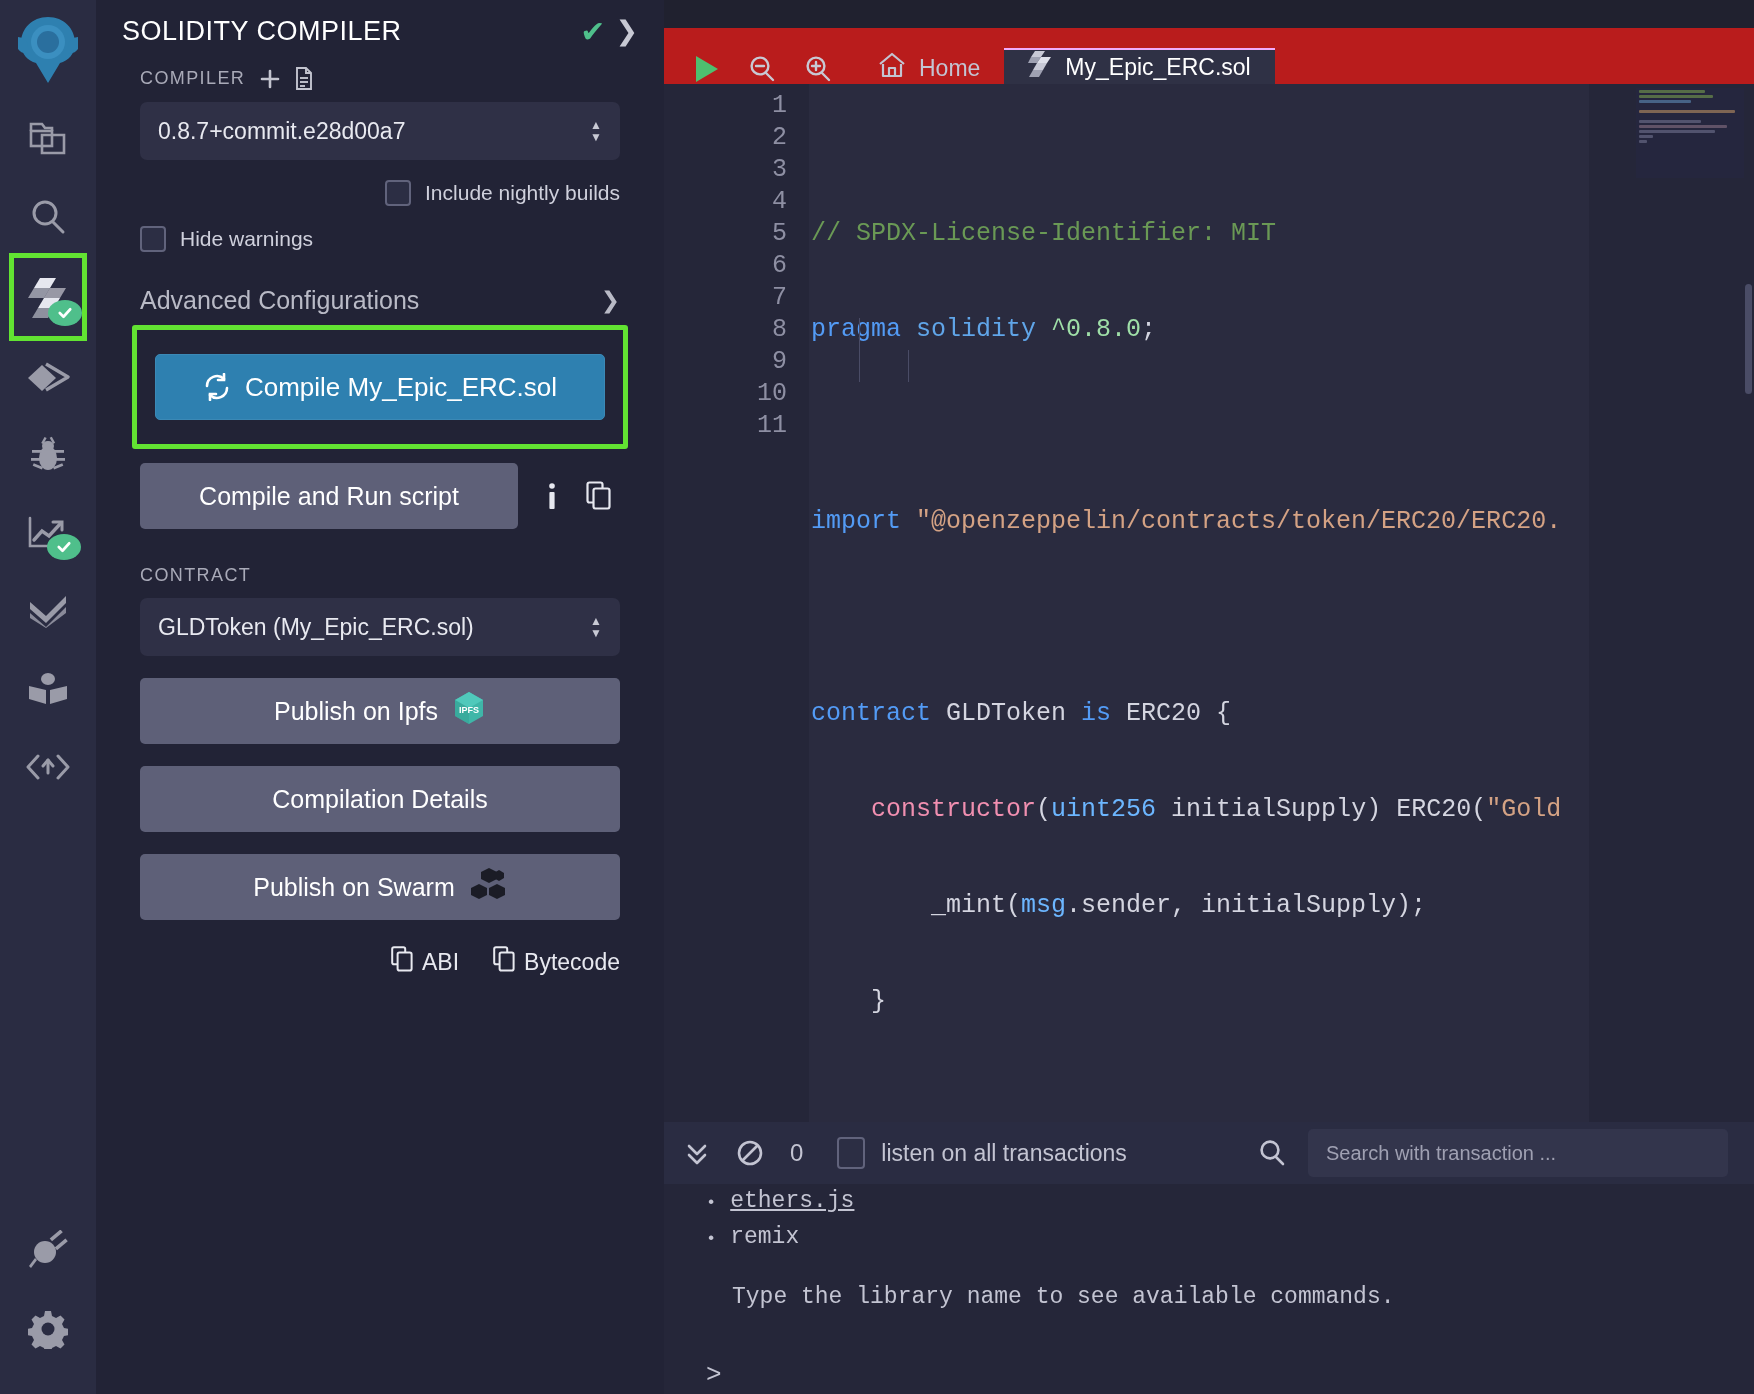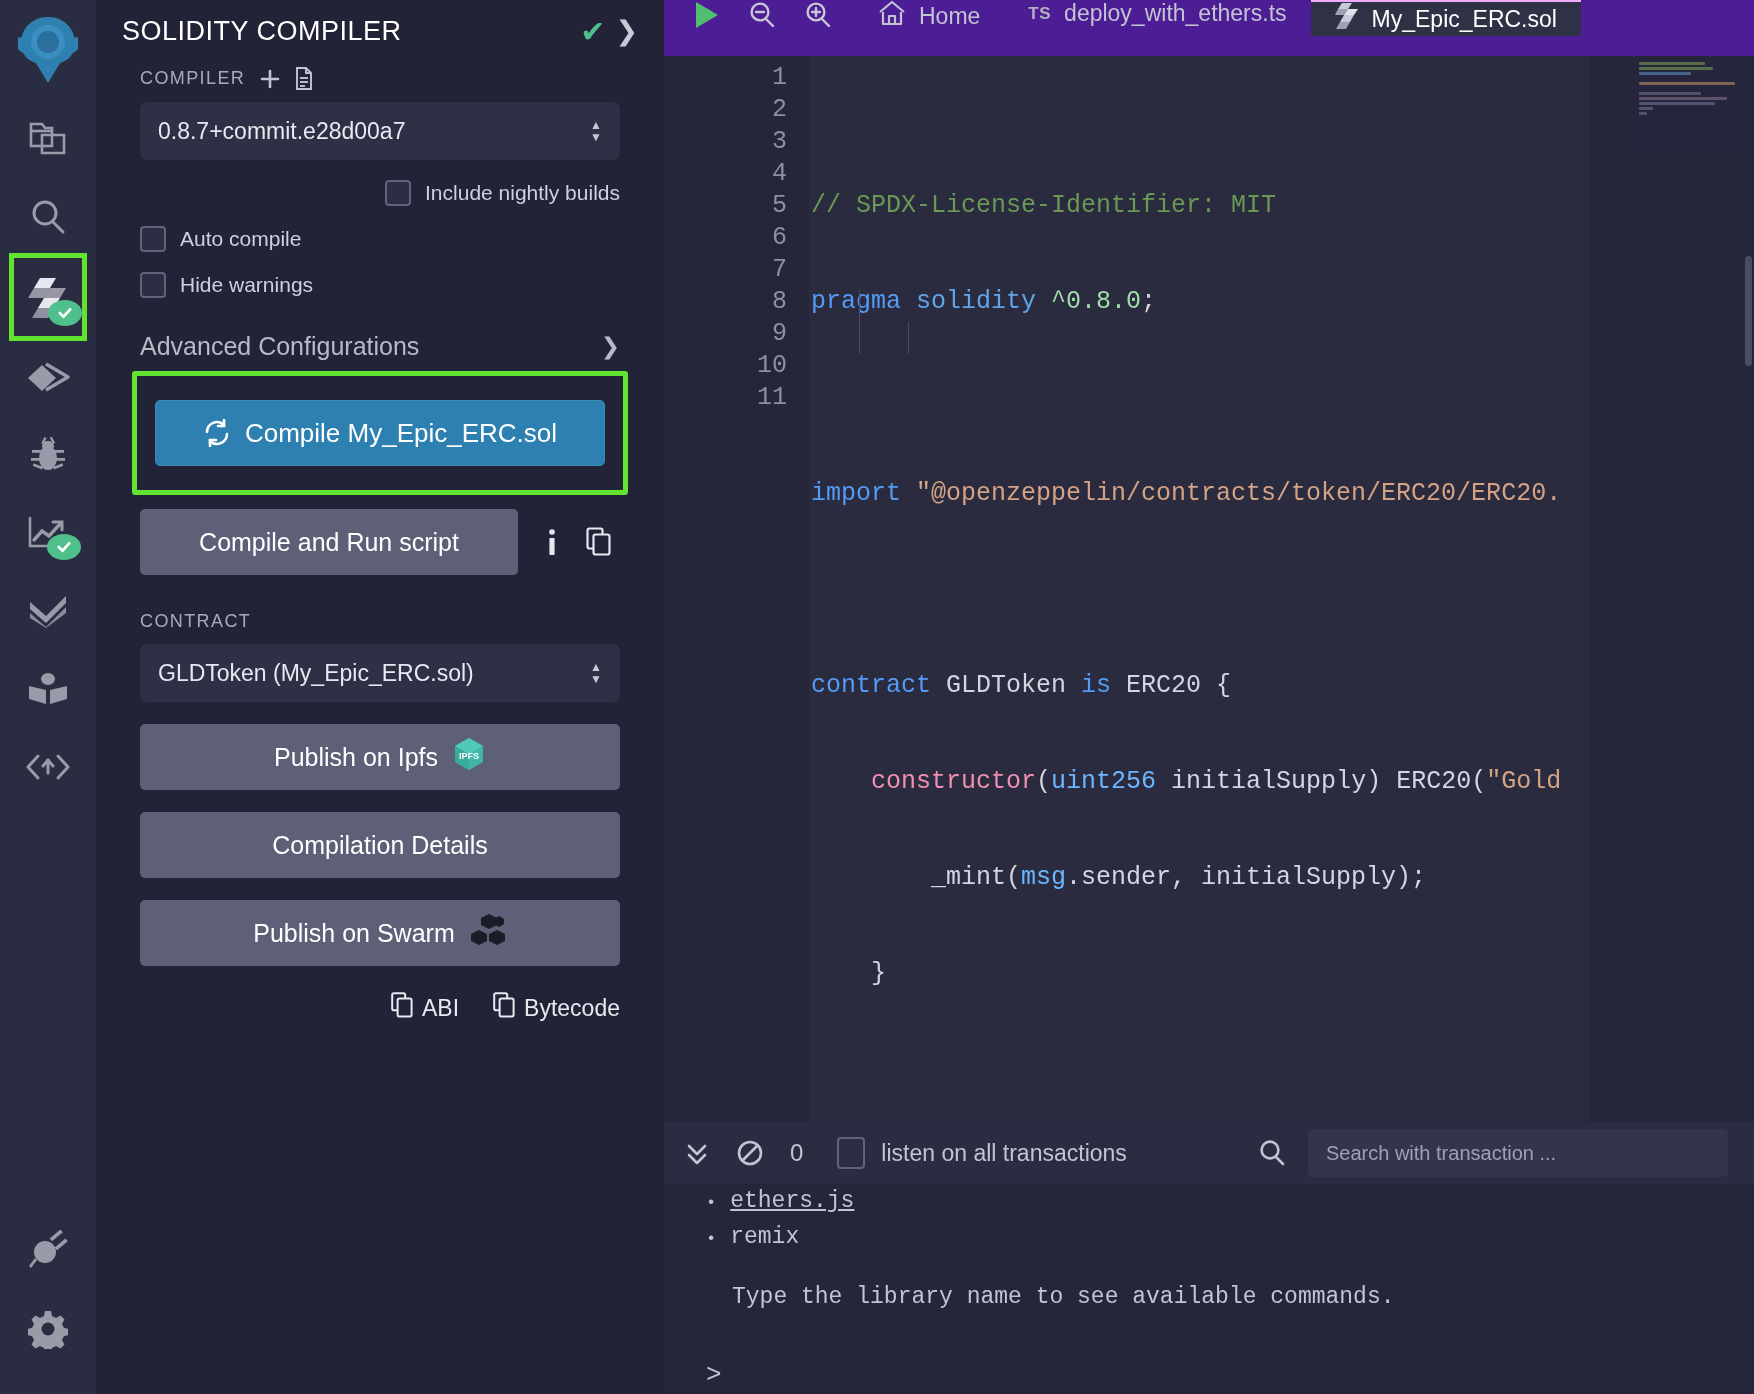--- a/index.html
+++ b/index.html
@@ -159,23 +159,24 @@
   
   .main {
     flex: 1 1 auto;
     display: flex; flex-direction: column;
     background: #20212f;
     height: 1394px;
     min-width: 0;
   }
   .tabbar {
     height: 56px; flex: 0 0 56px;
-    background: #4c1d95;
-    display: flex; align-items: flex-start;
+    background: #b91c1c;
+    display: flex; align-items: flex-end;
     position: relative;
+    margin-top: 28px;
   }
   .tb-tools {
     display: flex; align-items: center; gap: 28px;
     padding: 0 22px 0 28px;
   }
   .tb-ico { color: #c8c9d4; display: flex; align-items: center; cursor: pointer; }
   .tb-play { color: #4fbf6f; }
   .tab {
     display: flex; align-items: center; gap: 13px;
     padding: 0 24px;
@@ -478,24 +479,20 @@
             <span>▲</span>
             <span>▼</span>
           </span>
       </div>
 
       <div class="chk-row right">
         <span class="chk"></span>
         <span>Include nightly builds</span>
       </div>
 
-      <div class="chk-row">
-        <span class="chk"></span>
-        <span>Auto compile</span>
-      </div>
 
       <div class="chk-row">
         <span class="chk"></span>
         <span>Hide warnings</span>
       </div>
 
       <div class="adv-row">
         <span class="txt">Advanced Configurations</span>
         <span class="chev">❯</span>
       </div>
@@ -626,24 +623,20 @@
         <span>
           <svg width="28" height="26" viewBox="0 0 28 26" fill="none" stroke="#c3c4d2" stroke-width="2.2" stroke-linejoin="round">
             <path d="M2 12 L14 2 L26 12"></path>
               <path d="M5 12 L5 24 L23 24 L23 12"></path>
             <rect x="11" y="16" width="6" height="8"></rect>
           </svg>
         </span>
         <span>Home</span>
       </div>
 
-      <div class="tab">
-        <span class="ts-badge">TS</span>
-        <span>deploy_with_ethers.ts</span>
-      </div>
 
       <div class="tab active">
         <span>
           <svg width="24" height="28" viewBox="0 0 24 28">
             <path d="M7 1 L17 1 L13 7 L3 7 Z" fill="#c8c9d6"></path>
             <path d="M3 7 L13 7 L9 13 L0 13 Z" fill="#9fa1b2"></path>
             <path d="M13 7 L23 7 L19 13 L9 13 Z" fill="#dfe0ea"></path>
             <path d="M9 13 L19 13 L15 20 L5 20 Z" fill="#c8c9d6"></path>
             <path d="M5 20 L15 20 L11 27 L1 27 Z" fill="#9fa1b2"></path>
           </svg>

